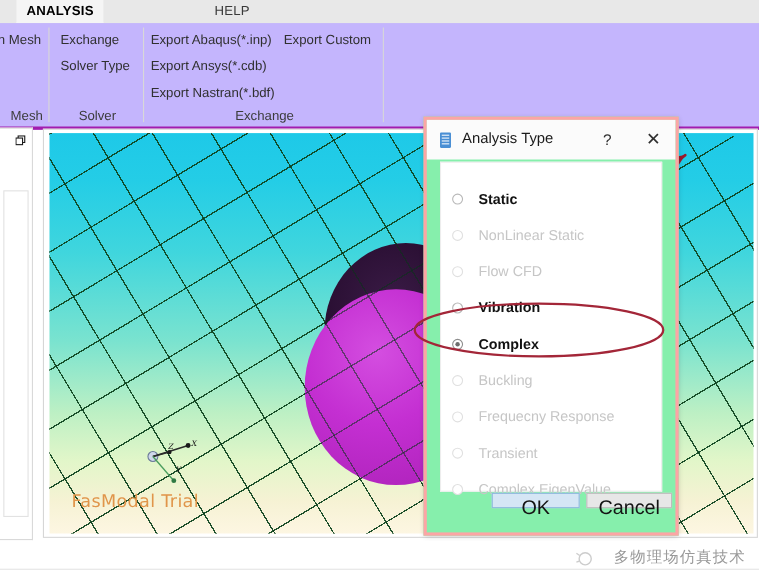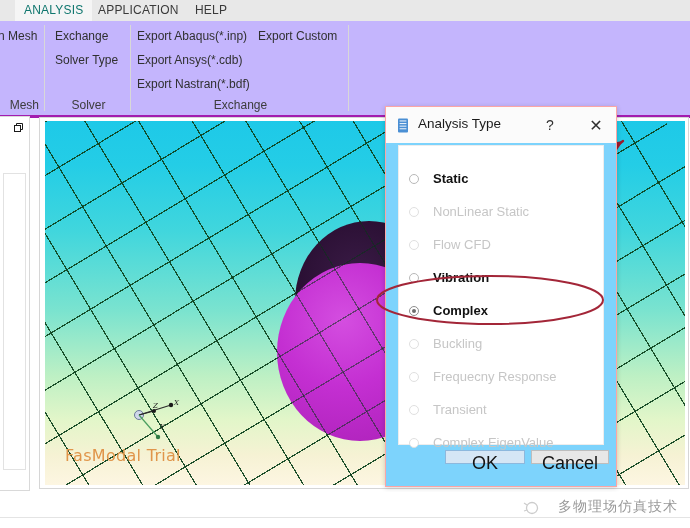--- a/index.html
+++ b/index.html
@@ -14,21 +14,21 @@
   
   .tabstrip{
     position:absolute;left:0;top:0;width:690px;height:21px;
     background:#e8e8e8;border-bottom:1px solid #dcdcdc;
   }
   .tab{
     position:absolute;top:0;height:21px;line-height:21px;
     font-size:12px;color:#3a3a3a;padding:0 9px;letter-spacing:.2px;
     white-space:nowrap;
   }
-  .tab.active{background:#f5f5f5;color:#0f766e;}
+  .tab.active{background:#f5f5f5;color:#000000;font-weight:bold;}
   .tab.active:after{
     content:"";position:absolute;left:0;right:0;bottom:0;height:1px;background:#f5f5f5;
   }
   #tab0{left:15px;}
   #tab1{left:89px;}
   #tab2{left:186px;}
 
   
   .ribbon{
     position:absolute;left:0;top:21px;width:690px;height:94px;
@@ -113,21 +113,21 @@
     font-size:16px;color:#e0954a;letter-spacing:.3px;
     font-family:"DejaVu Sans",sans-serif;
   }
   .axis-triad{position:absolute;left:86px;bottom:38px;width:58px;height:48px;}
 
   .red-arrow{position:absolute;right:60px;top:18px;width:34px;height:26px;}
 
   
   .dialog{
     position:absolute;left:385px;top:106px;width:232px;height:381px;
-    background:#7dd3fc;border:1px solid #fca5a5;box-sizing:border-box;
+    background:#86efac;border:3px solid #fca5a5;box-sizing:border-box;
     box-shadow:0 1px 5px rgba(0,0,0,.18);
   }
   .dlg-title{
     position:absolute;left:0;top:0;right:0;height:36px;background:#fbfbfb;
   }
   .dlg-icon{position:absolute;left:11px;top:11px;width:13px;height:15px;}
   .dlg-caption{
     position:absolute;left:32px;top:9px;font-size:13.5px;color:#1b1b1b;
   }
   .dlg-help{
@@ -192,21 +192,20 @@
   .cn-logo{position:absolute;right:150px;top:7px;width:17px;height:17px;opacity:.5;}
   .bottom-rule{position:absolute;left:0;bottom:10px;width:690px;height:1px;background:#e4e4e4;}
 </style>
 </head>
 <body>
 
 <div id="app">
 
   <div class="tabstrip">
     <div class="tab active" id="tab0">ANALYSIS</div>
-    <div class="tab" id="tab1">APPLICATION</div>
     <div class="tab" id="tab2">HELP</div>
   </div>
 
   <div class="ribbon">
 
     <div class="rgroup" id="g-mesh">
       <div class="ritem" style="left:38px;top:8px;">n Mesh</div>
       <div class="gtitle">Mesh</div>
       <div class="sep"></div>
     </div>

